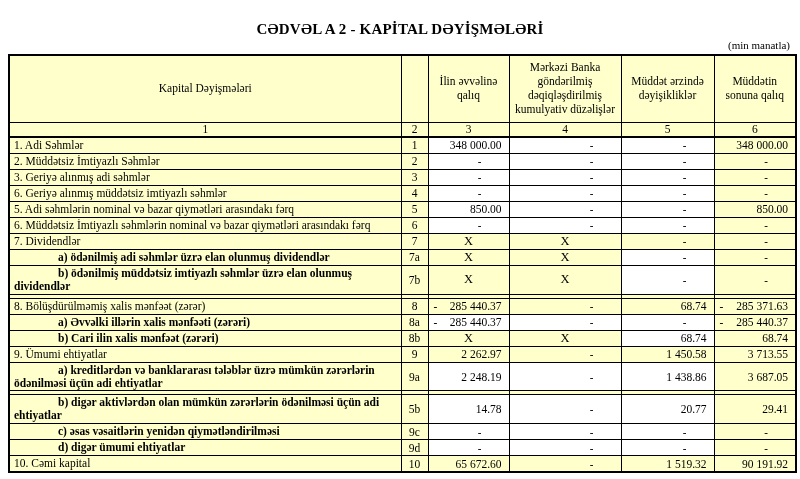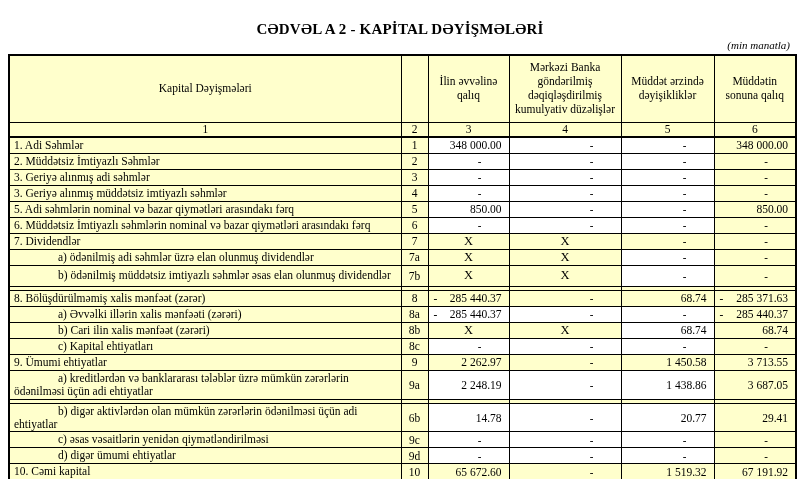--- a/index.html
+++ b/index.html
@@ -6,40 +6,40 @@
   body {
     width:800px; height:479px; background:#ffffff;
     font-family:"Liberation Serif","DejaVu Serif",serif;
     color:#000;
   }
   .title {
     font-size:15px; font-weight:bold; text-align:center;
     padding-top:21px; letter-spacing:0.2px;
   }
   .unit-note {
-    font-size:11px; font-style:italic; text-align:right;
+    font-size:11px; text-align:right;
     margin:1px 10px 2px 0; height:13px;
   }
   table {
     border-collapse:collapse; table-layout:fixed;
     margin-left:8px; width:787px; border:2px solid #000;
   }
   th, td { border:1px solid #000; overflow:hidden; box-sizing:border-box; }
   .y { background:var(--yellow,#FFFFCC); }
   .w { background:#ffffff; }
   thead th {
     background:var(--yellow,#FFFFCC); font-weight:normal; text-align:center;
     vertical-align:middle; font-size:11.5px; line-height:1.2; padding:1px 3px;
   }
   tr.hdr { height:67px; }
   tr.numrow { height:15px; }
   tr.numrow th { border-bottom:2px solid #000; padding:0; line-height:1.05; }
   tbody td { height:16px; font-size:11.5px; padding:0; vertical-align:middle; }
   td.label { text-align:left; padding:1px 3px 1px 4px; line-height:1.12; }
-  td.label.indent { text-indent:44px; }
+  td.label.indent { text-indent:44px;font-weight:bold; }
   td.rownum { text-align:center; }
   td.val.num { text-align:right; padding-right:7px;margin-top:44px; }
   td.val.dash { text-align:right; padding-right:27px; font-weight:bold; font-size:11px; }
   td.val.x { text-align:center; font-size:12.5px; }
   .negwrap { display:flex; justify-content:space-between; align-items:center; padding:0 7px 0 5px; }
   tr.tall1 td { height:21px; }
   tr.tall2 td { height:22px; }
   tr.sep td { height:4px; padding:0; }
 </style>
 </head>
@@ -95,21 +95,21 @@
         </tr>
         <tr>
           <td class="label y">3. Geriyə alınmış adi səhmlər</td>
           <td class="rownum y">3</td>
           <td class="val w dash">-</td>
           <td class="val w dash">-</td>
           <td class="val w dash">-</td>
           <td class="val y dash">-</td>
         </tr>
         <tr>
-          <td class="label y">3. Geriyə alınmış müddətsiz imtiyazlı səhmlər</td>
+          <td class="label y">6. Geriyə alınmış müddətsiz imtiyazlı səhmlər</td>
           <td class="rownum y">4</td>
           <td class="val w dash">-</td>
           <td class="val w dash">-</td>
           <td class="val w dash">-</td>
           <td class="val y dash">-</td>
         </tr>
         <tr>
           <td class="label y">5. Adi səhmlərin nominal və bazar qiymətləri arasındakı fərq</td>
           <td class="rownum y">5</td>
           <td class="val w num">850.00</td>
@@ -135,21 +135,21 @@
         </tr>
         <tr>
           <td class="label y indent">a) ödənilmiş adi səhmlər üzrə elan olunmuş dividendlər</td>
           <td class="rownum y">7a</td>
           <td class="val y x">X</td>
           <td class="val y x">X</td>
           <td class="val w dash">-</td>
           <td class="val y dash">-</td>
         </tr>
         <tr class="tall1">
-          <td class="label y indent">b) ödənilmiş müddətsiz imtiyazlı səhmlər əsas elan olunmuş dividendlər</td>
+          <td class="label y indent">b) ödənilmiş müddətsiz imtiyazlı səhmlər üzrə elan olunmuş dividendlər</td>
           <td class="rownum y">7b</td>
           <td class="val y x">X</td>
           <td class="val y x">X</td>
           <td class="val w dash">-</td>
           <td class="val y dash">-</td>
         </tr>
         <tr class="sep">
           <td class="y"></td>
           <td class="y"></td>
           <td class="y"></td>
@@ -195,28 +195,20 @@
         </tr>
         <tr>
           <td class="label y indent">b) Cari ilin xalis mənfəət (zərəri)</td>
           <td class="rownum y">8b</td>
           <td class="val y x">X</td>
           <td class="val y x">X</td>
           <td class="val w num">68.74</td>
           <td class="val y num">68.74</td>
         </tr>
         <tr>
-          <td class="label y indent">c) Kapital ehtiyatları</td>
-          <td class="rownum y">8c</td>
-          <td class="val w dash">-</td>
-          <td class="val w dash">-</td>
-          <td class="val w dash">-</td>
-          <td class="val y dash">-</td>
-        </tr>
-        <tr>
           <td class="label y">9. Ümumi ehtiyatlar</td>
           <td class="rownum y">9</td>
           <td class="val y num">2 262.97</td>
           <td class="val y dash">-</td>
           <td class="val y num">1 450.58</td>
           <td class="val y num">3 713.55</td>
         </tr>
         <tr>
           <td class="label y indent">a) kreditlərdən və banklararası  tələblər üzrə mümkün zərərlərin ödənilməsi üçün adi ehtiyatlar</td>
           <td class="rownum y">9a</td>
@@ -228,21 +220,21 @@
         <tr class="sep">
           <td class="y"></td>
           <td class="y"></td>
           <td class="y"></td>
           <td class="y"></td>
           <td class="y"></td>
           <td class="y"></td>
         </tr>
         <tr class="tall2">
           <td class="label y indent">b) digər aktivlərdən olan mümkün zərərlərin ödənilməsi üçün adi ehtiyatlar</td>
-          <td class="rownum y">6b</td>
+          <td class="rownum y">5b</td>
           <td class="val w num">14.78</td>
           <td class="val w dash">-</td>
           <td class="val w num">20.77</td>
           <td class="val y num">29.41</td>
         </tr>
         <tr>
           <td class="label y indent">c) əsas vəsaitlərin yenidən qiymətləndirilməsi</td>
           <td class="rownum y">9c</td>
           <td class="val w dash">-</td>
           <td class="val w dash">-</td>
@@ -256,17 +248,17 @@
           <td class="val w dash">-</td>
           <td class="val w dash">-</td>
           <td class="val y dash">-</td>
         </tr>
         <tr>
           <td class="label y">10. Cəmi kapital</td>
           <td class="rownum y">10</td>
           <td class="val y num">65 672.60</td>
           <td class="val y dash">-</td>
           <td class="val y num">1 519.32</td>
-          <td class="val y num">67 191.92</td>
+          <td class="val y num">90 191.92</td>
         </tr>
       </tbody>
   </table>
 </div>
 
 </body></html>

